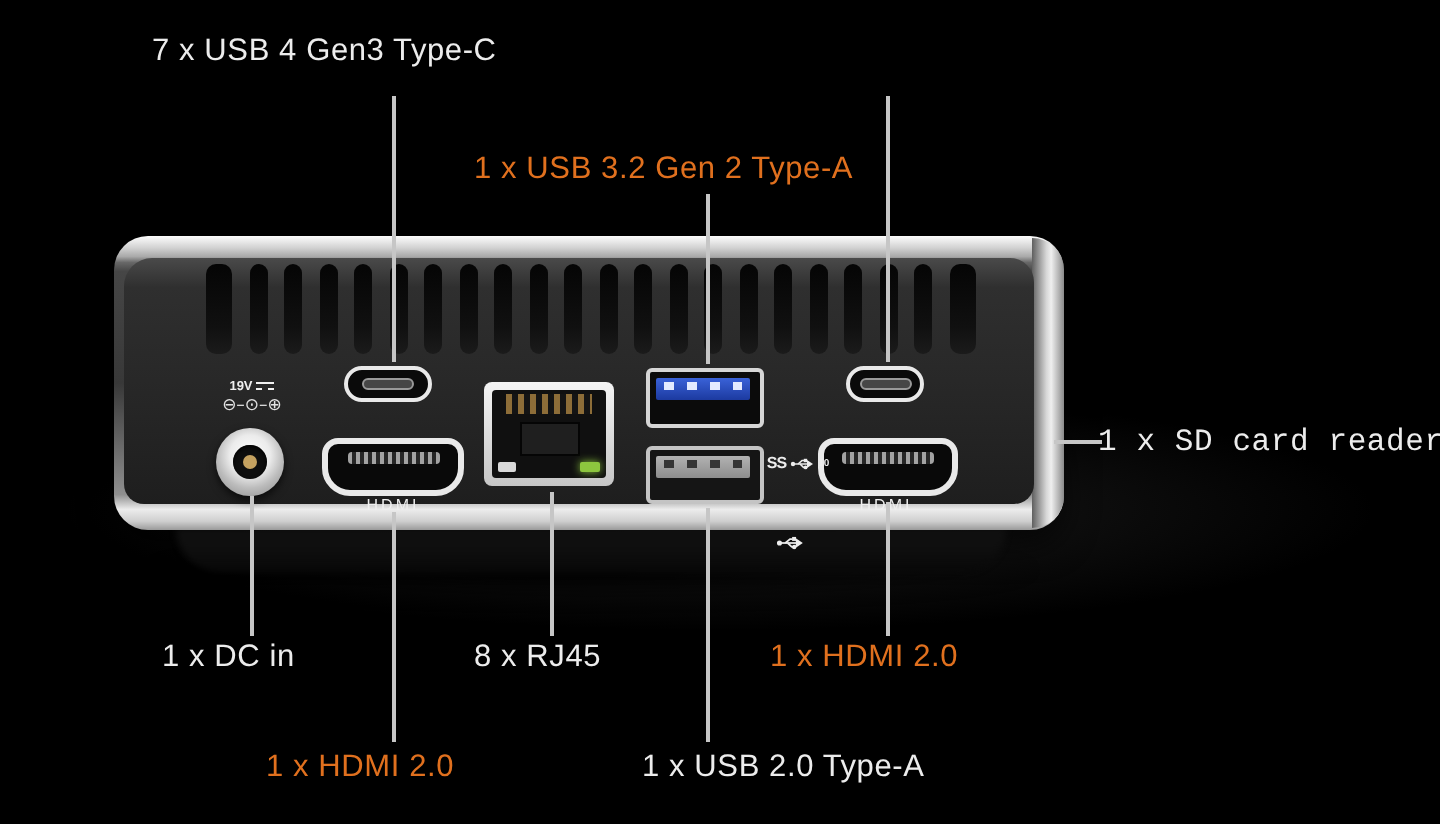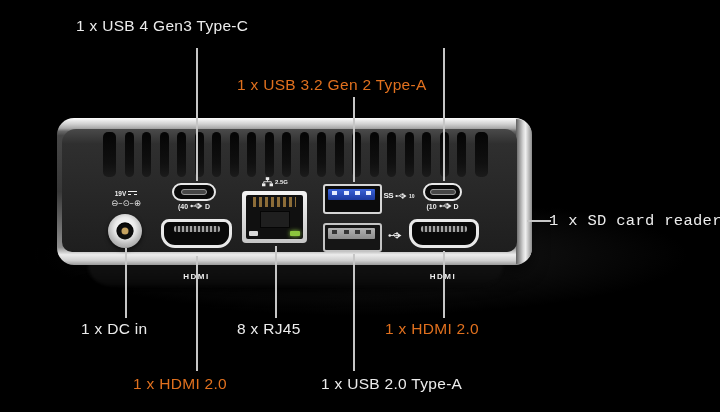--- a/index.html
+++ b/index.html
@@ -42,21 +42,21 @@
   #usbc1 { left:172px; top:183px; width:44px; }
   #usbc2 { left:423px; top:183px; width:39px; }
 
   .hdmi { position:absolute; width:71px; height:29px; border:3px solid #e9e9e9;
           border-radius:8px 8px 14px 14px; background:#090909; }
   .hdmi .pins { position:absolute; left:50%; top:4px; transform:translateX(-50%);
                 width:46px; height:6px; border-radius:2px;
                 background:repeating-linear-gradient(90deg,#a2a2a2 0 2px,#262626 2px 4px); }
   #hdmi1 { left:161px; top:219px; } #hdmi2 { left:409px; top:219px; width:70px; }
   .hdmi-logo { position:absolute; width:71px; text-align:center; color:#efefef;
-               font-size:8px; font-weight:bold; letter-spacing:1.5px;margin-top:24px; }
+               font-size:8px; font-weight:normal; letter-spacing:1.5px; }
   #hdmi1-logo { left:161px; top:248px; } #hdmi2-logo { left:408px; top:248px; width:70px; }
 
   .rj45 { position:absolute; left:242px; top:191px; width:65px; height:52px; border-radius:4px;
           background:linear-gradient(180deg,#f4f4f4,#c6c6c6); }
   .rj45 .cavity { position:absolute; inset:4px; background:#101010; border-radius:2px; overflow:hidden; }
   .rj45 .gold { position:absolute; left:7px; right:7px; top:2px; height:10px;
                 background:repeating-linear-gradient(90deg,#8d6d38 0 3px,#141414 3px 6px); }
   .rj45 .latch { position:absolute; left:50%; transform:translateX(-50%); top:16px; width:30px; height:17px;
                  background:#1f1f1f; border:1px solid #050505; }
   .rj45 .led-w { position:absolute; left:3px; bottom:3px; width:9px; height:5px; background:#d9d9d9; border-radius:1px; }
@@ -83,21 +83,21 @@
   .dc-barrel { position:absolute; left:108px; top:214px; width:34px; height:34px; border-radius:50%;
                background:radial-gradient(circle at 50% 40%, #ffffff 0%, #ebebeb 38%, #bcbcbc 62%, #858585 100%);
                box-shadow:0 2px 4px rgba(0,0,0,.65); }
   .barrel-hole { position:absolute; left:50%; top:50%; transform:translate(-50%,-50%); width:17px; height:17px;
                  border-radius:50%; background:#0e0e0e; box-shadow:inset 0 1px 2px #000; }
   .barrel-pin { position:absolute; left:50%; top:50%; transform:translate(-50%,-50%); width:7px; height:7px;
                 border-radius:50%; background:#c5a260; }
 
   
   .pmark { position:absolute; display:flex; align-items:center; justify-content:center; gap:2px;
-           color:#ededed; font-size:7px; font-weight:bold; white-space:nowrap; }
+           color:#ededed; font-size:7px; font-weight:bold; white-space:nowrap;margin-top:36px; }
   #usbc1-mark { left:164px; top:202px; width:60px; }
   #usbc2-mark { left:415px; top:202px; width:55px; }
   #eth-mark  { left:258px; top:177px; width:34px; }
   #ss10-mark { left:384px; top:191px; width:30px; }
   #usb2-mark { left:386px; top:231px; width:18px; }
   .pmark sup { font-size:5px; }
   .pmark .ss { font-size:8px; letter-spacing:-.5px; }
   .pmark .g25 { font-size:6px; }
   .tri { flex:0 0 auto; }
 
@@ -244,21 +244,21 @@
   <div class="line v" style="left:196px; top:48px;  height:133px;"></div>
   <div class="line v" style="left:443px; top:48px;  height:133px;"></div>
   <div class="line v" style="left:353px; top:97px;  height:85px;"></div>
   <div class="line h" style="left:527px; top:220px; width:24px;"></div>
   <div class="line v" style="left:125px; top:248px; height:70px;"></div>
   <div class="line v" style="left:275px; top:246px; height:72px;"></div>
   <div class="line v" style="left:443px; top:251px; height:67px;"></div>
   <div class="line v" style="left:196px; top:256px; height:115px;"></div>
   <div class="line v" style="left:353px; top:254px; height:117px;"></div>
 
-  <div class="callout" style="left:76px;  top:17px;">1 x USB 4 Gen3 Type-C</div>
+  <div class="callout" style="left:76px;  top:17px;">7 x USB 4 Gen3 Type-C</div>
   <div class="callout orange" style="left:237px; top:76px;">1 x USB 3.2 Gen 2 Type-A</div>
   <div class="callout" style="left:549px; top:212px;font-family:Liberation Mono, monospace;">1 x SD card reader</div>
   <div class="callout" style="left:81px;  top:320px;">1 x DC in</div>
   <div class="callout" style="left:237px; top:320px;">8 x RJ45</div>
   <div class="callout orange" style="left:385px; top:320px;">1 x HDMI 2.0</div>
   <div class="callout orange" style="left:133px; top:375px;">1 x HDMI 2.0</div>
   <div class="callout" style="left:279px; top:375px;margin-left:42px;">1 x USB 2.0 Type-A</div>
 </div>
 
 </body></html>

